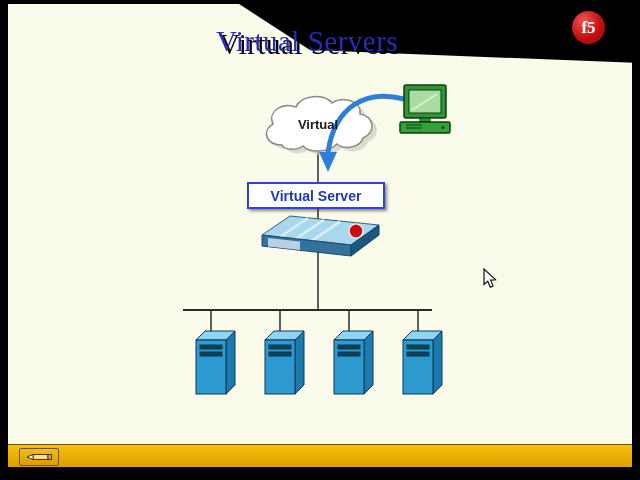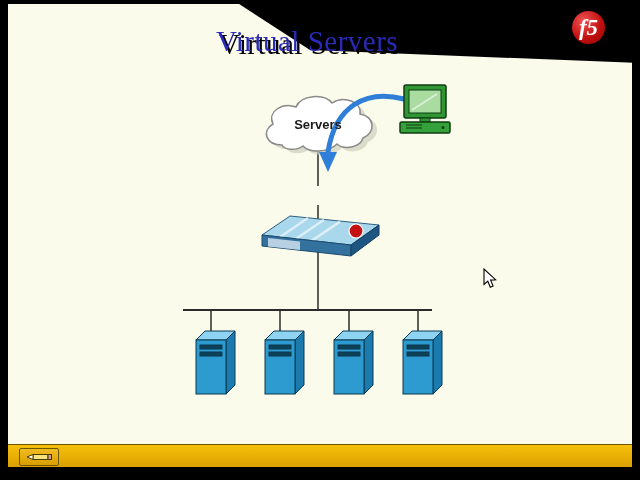--- a/index.html
+++ b/index.html
@@ -8,21 +8,21 @@
   .slide{position:absolute;left:8px;top:4px;width:624px;height:463px;background:#fbfbec;}
   .wedge{position:absolute;left:0;top:0;width:640px;height:66px;background:#000;
          clip-path:polygon(233px 0,640px 0,640px 63px,310px 50px);}
   .diagram-svg{position:absolute;left:0;top:0;}
   .title{position:absolute;left:216px;top:25px;margin:0;
          font-family:"Liberation Serif","DejaVu Serif",serif;
          font-size:29px;font-weight:normal;color:#2a2ab8;text-shadow:3px 3px 0 #000;letter-spacing:.5px;}
   .logo{position:absolute;left:572px;top:11px;width:33px;height:33px;border-radius:50%;
         background:radial-gradient(circle at 35% 30%,#ef5454,#c40f0f 55%,#8f0505);
         display:flex;align-items:center;justify-content:center;color:#fff;
-        font-family:"Liberation Serif","DejaVu Serif",serif;font-style:italic;font-weight:bold;font-size:23px;}
+        font-family:"Liberation Serif","DejaVu Serif",serif;font-weight:bold;font-size:17px;}
   .internet-label{position:absolute;left:270px;top:117px;width:96px;text-align:center;
         font-size:13px;font-weight:bold;color:#1a1a1a;}
   .vs-box{position:absolute;left:247px;top:182px;width:134px;height:23px;border:2px solid #2b46d0;
         background:#ffffff;display:flex;align-items:center;justify-content:center;
         font-size:14px;font-weight:bold;color:#1f37b8;box-shadow:2px 2px 3px rgba(40,40,40,.55);}
   .bottom-bar{position:absolute;left:8px;top:444px;width:624px;height:23px;box-sizing:border-box;
         background:linear-gradient(180deg,#f6c10c,#dda000);border-top:1px solid #6e5600;}
   .pen-btn{position:absolute;left:11px;top:3px;width:38px;height:16px;border:1px solid #6e5600;
         border-radius:2px;background:linear-gradient(180deg,#f1bc22,#d99e00);
         display:flex;align-items:center;justify-content:center;cursor:pointer;}
@@ -114,22 +114,25 @@
       <rect x="407" y="352" width="22" height="4" fill="#0d4156"></rect>
     </g>
   </svg>
 
   <h1 class="title">Virtual Servers</h1>
 
   <div class="logo">
     <span>f5</span>
   </div>
 
-  <div class="internet-label">Servers</div>
+  <div class="internet-label">Virtual</div>
 
+  <div class="vs-box">
+    <span>Virtual Server</span>
+  </div>
 
   <div class="bottom-bar">
     <div class="pen-btn">
       <svg width="30" height="12" viewBox="0 0 30 12">
         <rect x="9" y="3.5" width="15" height="5" fill="#f7e17a" stroke="#4a3c00" stroke-width="1"></rect>
         <polygon points="9,3.5 3,6 9,8.5" fill="#ffffff" stroke="#4a3c00" stroke-width="1"></polygon>
         <rect x="24" y="3.5" width="3.5" height="5" fill="#cc9999" stroke="#4a3c00" stroke-width="1"></rect>
       </svg>
     </div>
   </div>

